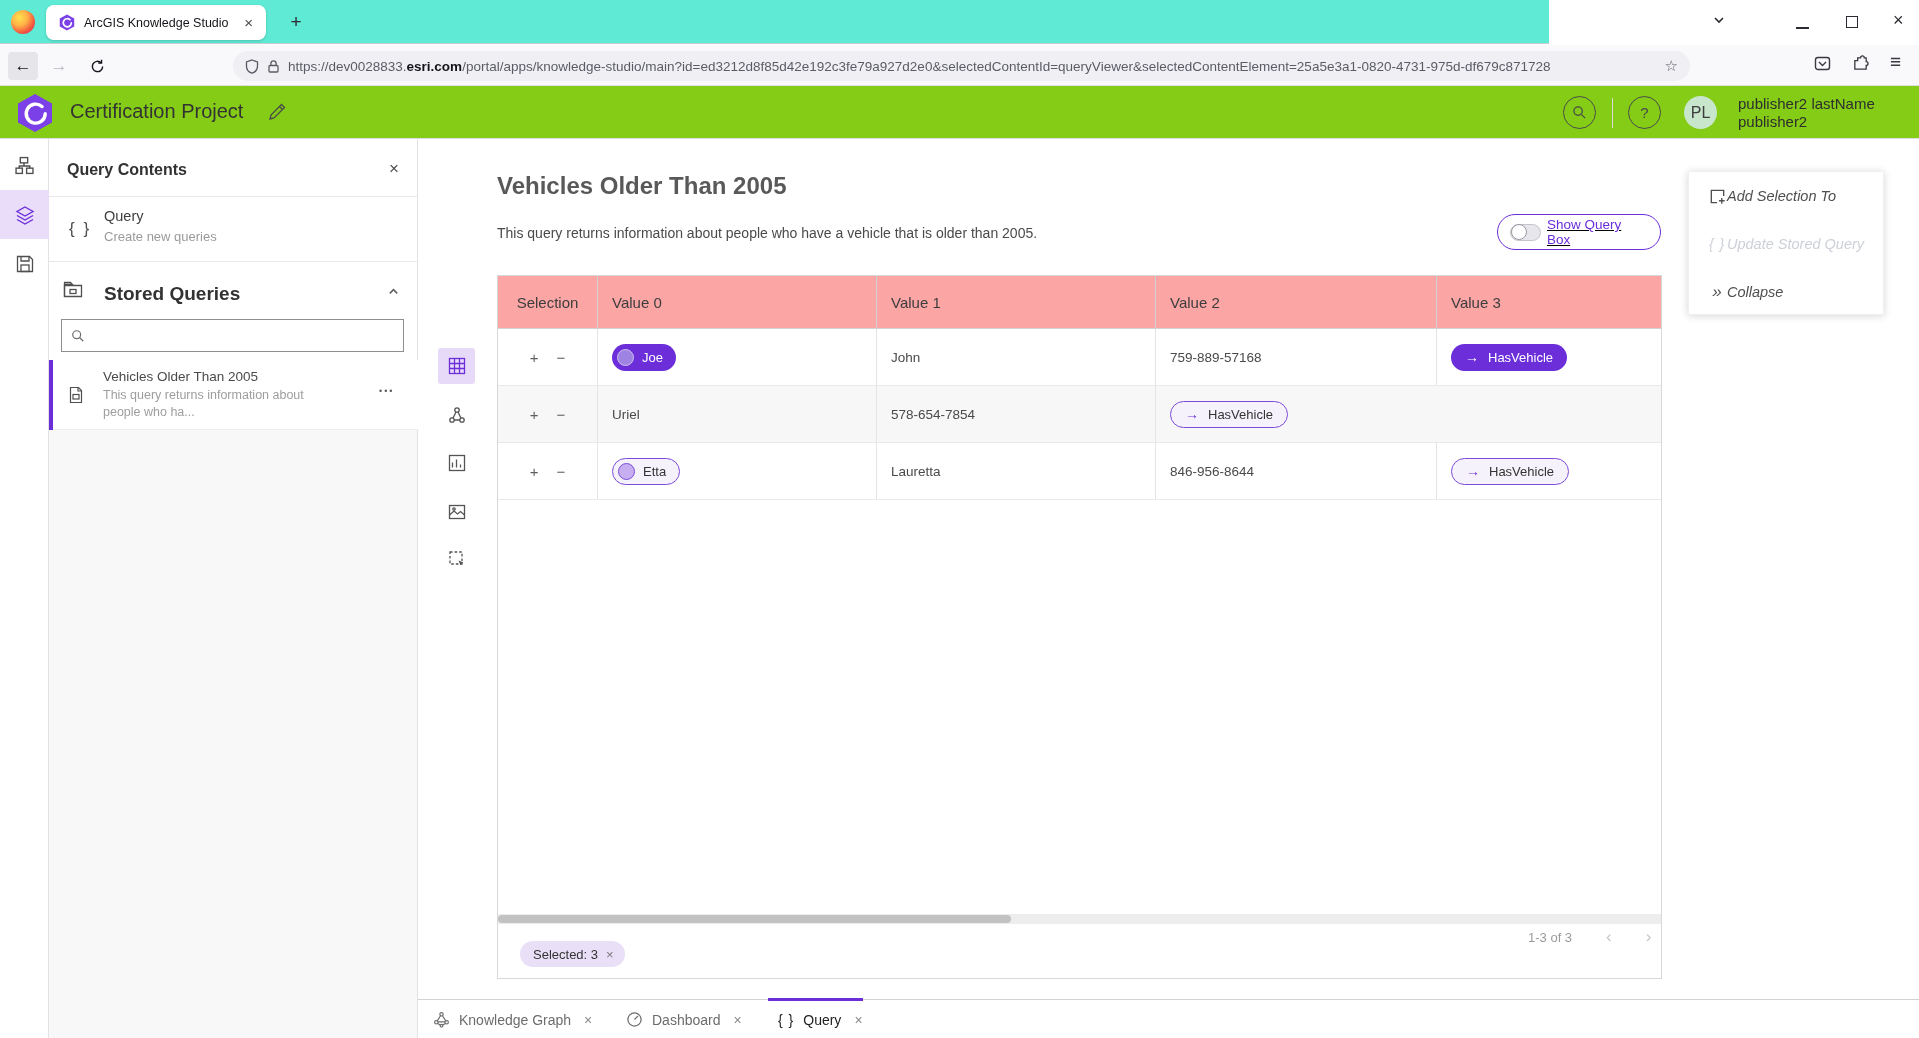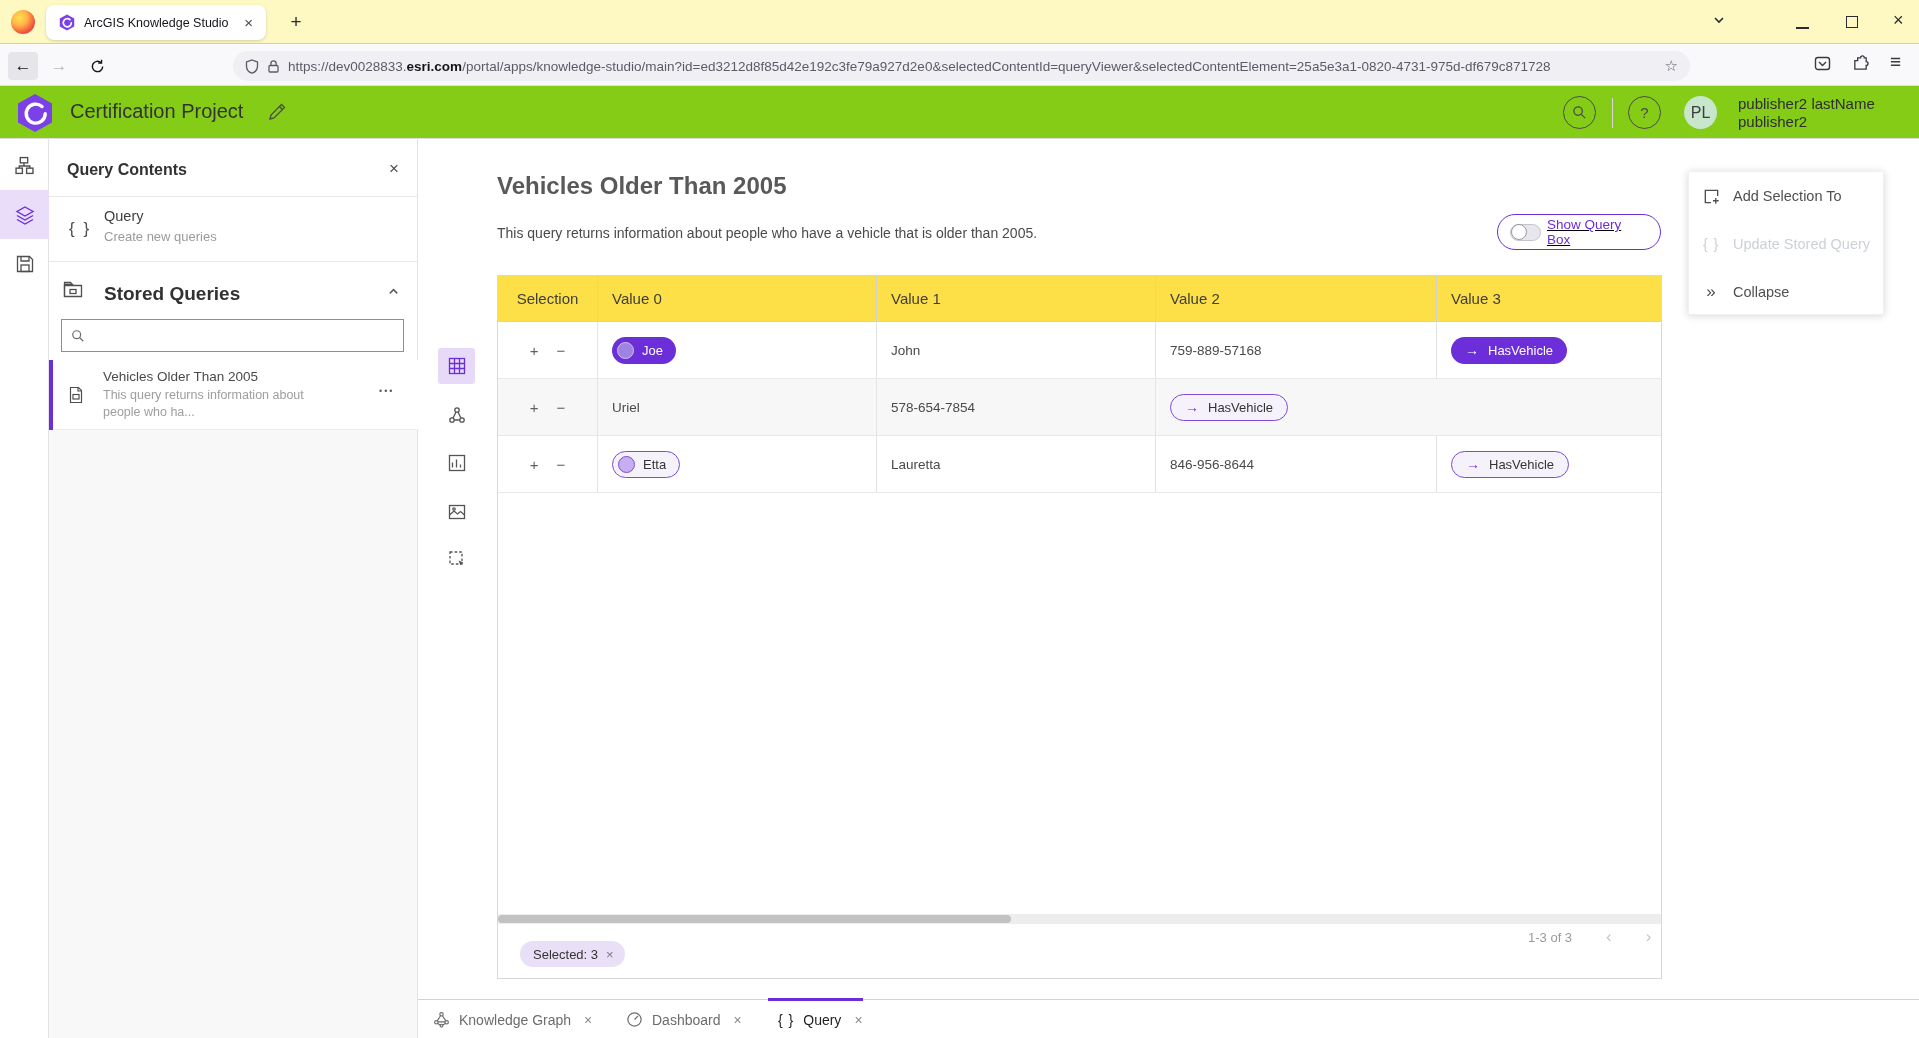--- a/index.html
+++ b/index.html
@@ -1,21 +1,21 @@
 <!DOCTYPE html>
 <html><head>
 <meta charset="utf-8">
 <style>
   * { margin:0; padding:0; box-sizing:border-box; }
   html,body { width:1919px; height:1038px; overflow:hidden; }
   body { font-family:"Liberation Sans", sans-serif; background:#fff; }
   .screen { position:relative; width:1919px; height:1038px; background:#fff; }
 
   
-  .tabstrip { position:absolute; left:0; top:0; width:1919px; height:44px; background:#fef9c3; border-bottom:1px solid #c9cbd2; }
+  .tabstrip { position:absolute; left:0; top:0; width:1549px; height:44px; background:#5eead4; border-bottom:1px solid #c9cbd2; }
   .ff-ball { position:absolute; left:11px; top:10px; width:24px; height:24px; border-radius:50%;
              background:radial-gradient(circle at 35% 32%, #ffe14d 0%, #ffb347 35%, #f2543d 68%, #c22a92 100%); }
   .tab { position:absolute; left:46px; top:5px; width:220px; height:35px; background:#fff; border-radius:8px;
          box-shadow:0 1px 3px rgba(0,0,0,.18); display:flex; align-items:center; padding:0 10px 0 13px; }
   .tab-title { font-size:12.5px; color:#15141a; flex:1; margin-left:9px; white-space:nowrap; overflow:hidden; }
   .tab-close { color:#4a4a52; font-size:15px; cursor:default; padding:0 3px; }
   .newtab { position:absolute; left:282px; top:8px; width:28px; height:28px; display:flex; align-items:center; justify-content:center;
             font-size:19px; color:#2b2b33; border-radius:4px; }
   .winctl-chevron { position:absolute; left:1712px; top:13px; color:#2b2b33; }
   .win-min { position:absolute; left:1796px; top:27px; width:13px; height:1.6px; background:#2b2b33; }
@@ -84,21 +84,21 @@
   
   .page-title { position:absolute; left:497px; top:172px; font-size:24px; font-weight:bold; color:#595959; }
   .page-sub { position:absolute; left:497px; top:225px; font-size:14px; color:#4a4a4a; }
   .sqb-pill { position:absolute; left:1497px; top:214px; width:164px; height:36px; border:1.5px solid #6b2ed9; border-radius:18px;
               background:#fff; display:flex; align-items:center; padding:14px 12px; gap:6px;text-decoration:underline; }
   .toggle { width:31px; height:17px; border-radius:9px; background:#e6e6ec; border:1px solid #c4c4cc; position:relative; }
   .knob { position:absolute; left:0px; top:-0.5px; width:16px; height:16px; border-radius:50%; background:#fff; border:1px solid #9a9aa2; }
   .sqb-label { font-size:13.5px; color:#6b2ed9; }
 
   .card { position:absolute; left:497px; top:275px; width:1165px; height:704px; background:#fff; border:1px solid #d8d8d8; }
-  .thead { display:grid; grid-template-columns:100px 279px 279px 281px 224px; height:46px; background:#fde047; border-bottom:1px solid #d2d2d2; }
+  .thead { display:grid; grid-template-columns:100px 279px 279px 281px 224px; height:53px; background:#fca5a5; border-bottom:1px solid #d2d2d2; }
   .th { display:flex; align-items:center; padding-left:14px; font-size:15px; color:#3d3d3d; border-right:1px solid #d2d2d2; }
   .th:last-child { border-right:none; }
   .th.center { justify-content:center; padding-left:0; }
   .trow { display:grid; grid-template-columns:100px 279px 279px 281px 224px; height:57px; border-bottom:1px solid #e9e9e9; background:#fff; }
   .trow.alt { background:#f7f7f7; }
   .td { display:flex; align-items:center; padding-left:14px; font-size:13.5px; color:#4a4a4a; border-right:1px solid #e4e4e4; }
   .td:last-child { border-right:none; }
   .td.selcell { justify-content:center; padding-left:0; gap:18px; color:#5f5f5f; font-size:15px; }
 
   .pill { display:inline-flex; align-items:center; height:27px; border-radius:14px; padding:0 13px 0 5px; gap:8px; font-size:13px; }
@@ -119,22 +119,22 @@
   .chip { position:absolute; left:22px; top:665px; height:26px; border-radius:13px; background:#e9e0f8; display:inline-flex;
           align-items:center; padding:0 11px 0 13px; gap:8px; font-size:13px; color:#333; }
   .chip .x { color:#7a7a7a; font-size:13px; }
   .pager { position:absolute; left:1030px; top:648px; height:26px; display:flex; align-items:center; gap:34px;
            color:#9b9b9b; font-size:13px; }
   .pager .pchev { color:#c6c6c6; font-size:17px; }
 
   
   .ctxmenu { position:absolute; left:1688px; top:171px; width:196px; height:144px; background:#fff;
              box-shadow:0 1px 8px rgba(0,0,0,.16); border:1px solid #f0f0f0; }
-  .ctx-item { position:absolute; left:0; width:196px; height:48px; display:flex; align-items:center; padding-left:12px; gap:12px;
-              font-size:14.5px; color:#4f4f4f; }
+  .ctx-item { position:absolute; left:0; width:196px; height:48px; display:flex; align-items:center; padding-left:18px; 
+              font-size:14.5px; color:#4f4f4f;font-style:italic; }
   .ctx-item.disabled { color:#ccd0d7; }
   .ctx-ico { width:20px; display:flex; justify-content:center; }
 
   
   .bottombar { position:absolute; left:418px; top:999px; width:1501px; height:39px; background:#fff; border-top:1px solid #d2d2d2; }
   .btab { position:absolute; top:0; height:39px; display:flex; align-items:center; gap:9px; font-size:14px; color:#6c6c6c; }
   .btab .bx { font-size:14px; color:#8a8a8a; margin-left:4px; }
   .btab.active { color:#1f1f1f; }
   .active-line { position:absolute; left:350px; top:-2px; width:95px; height:3px; background:#6b2ed9; }
   .btab-braces { letter-spacing:1px; font-size:14px; }

